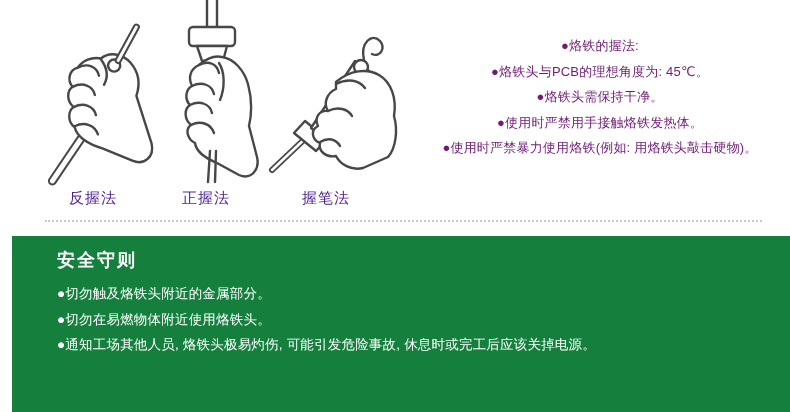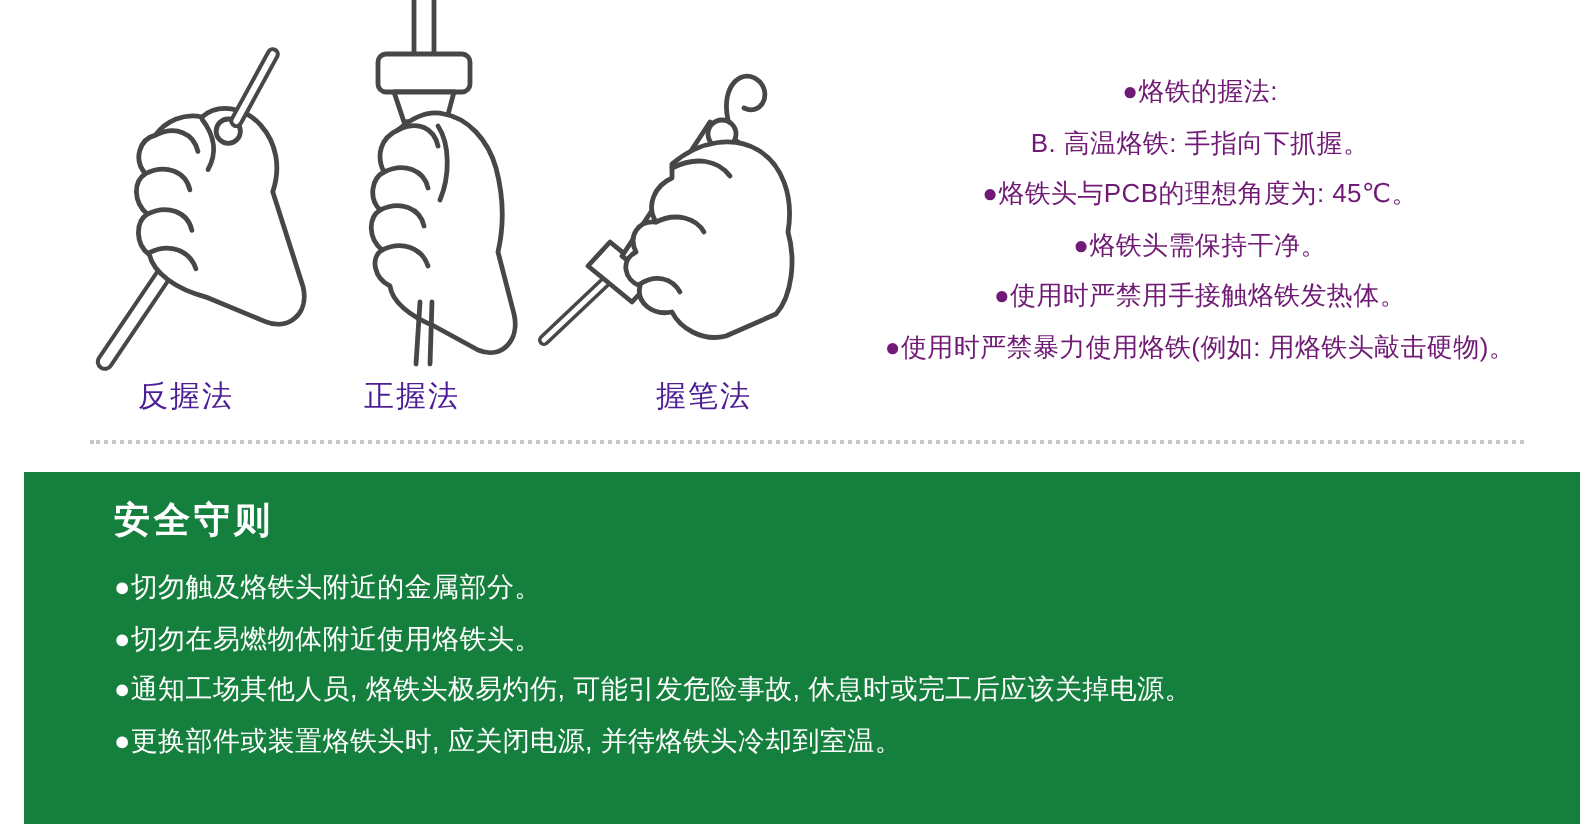--- a/index.html
+++ b/index.html
@@ -16,21 +16,21 @@
   .ill{position:absolute;}
   .ill1{left:42px;top:16px;width:122px;height:172px;}
   .ill2{left:158px;top:0px;width:112px;height:192px;}
   .ill3{left:264px;top:18px;width:140px;height:172px;}
   .grip-label{
     position:absolute;top:189px;width:90px;text-align:center;
     color:#4c1d95;font-size:15px;font-weight:500;letter-spacing:1px;
   }
   .gl1{left:48px;}
   .gl2{left:161px;}
-  .gl3{left:307px;}
+  .gl3{left:281px;}
 
   .notes{
     position:absolute;left:420px;top:33px;width:360px;
     color:#701a75;font-size:13px;line-height:25.5px;
     letter-spacing:0.2px;white-space:nowrap;text-align:center;
   }
 
   .dotted{
     position:absolute;left:45px;right:28px;top:220px;height:0;
     border-top:2px dotted #c7c7c7;
@@ -151,31 +151,29 @@
         <path d="M56,124 C64,119 72,121 76,128"></path>
       </g>
     </svg>
 
     <div class="grip-label gl1">反握法</div>
     <div class="grip-label gl2">正握法</div>
     <div class="grip-label gl3">握笔法</div>
 
     <div class="notes">
       <div class="note">●烙铁的握法:</div>
-      <div class="note">B. 高温烙铁: 手指向下抓握。</div>
       <div class="note">●烙铁头与PCB的理想角度为: 45℃。</div>
       <div class="note">●烙铁头需保持干净。</div>
       <div class="note">●使用时严禁用手接触烙铁发热体。</div>
       <div class="note">●使用时严禁暴力使用烙铁(例如: 用烙铁头敲击硬物)。</div>
     </div>
 
     <div class="dotted"></div>
   </div>
 
   <div class="band">
     <div class="band-title">安全守则</div>
     <div class="band-item">●切勿触及烙铁头附近的金属部分。</div>
     <div class="band-item">●切勿在易燃物体附近使用烙铁头。</div>
     <div class="band-item">●通知工场其他人员, 烙铁头极易灼伤, 可能引发危险事故, 休息时或完工后应该关掉电源。</div>
-    <div class="band-item">●更换部件或装置烙铁头时, 应关闭电源, 并待烙铁头冷却到室温。</div>
   </div>
 
 </div>
 
 </body></html>

